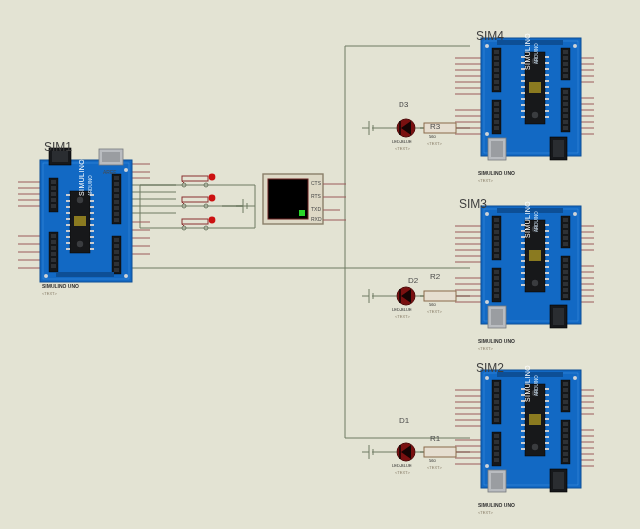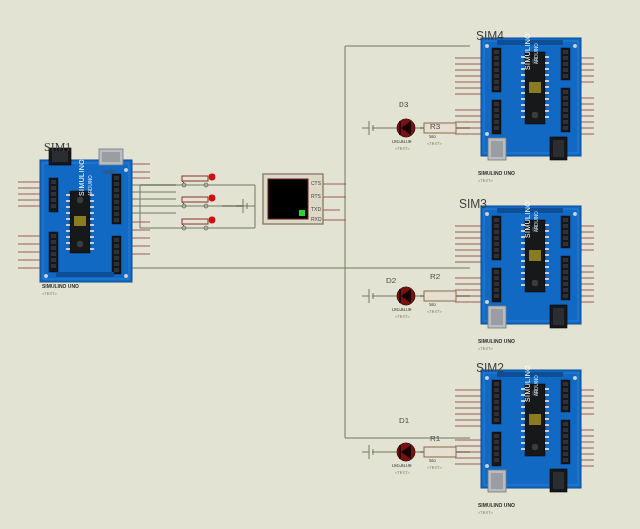--- a/index.html
+++ b/index.html
@@ -442,21 +442,21 @@
       <line x1="400" y1="445" x2="400" y2="459" stroke="#160404" stroke-width="1.6"></line>
       <line x1="397" y1="452" x2="392" y2="452" stroke="#6e7a63" stroke-width="1"></line>
       <line x1="415" y1="452" x2="424" y2="452" stroke="#6e7a63" stroke-width="1"></line>
     </g>
     <g>
       <rect x="424" y="447" width="32" height="10" fill="#e6ded0" stroke="#8a6a4a" stroke-width="1"></rect>
     </g>
   </g>
 </svg>
 
-<div class="lbl simlabel" style="left:44px;top:140px;font-family:Liberation Serif, serif;">SIM1</div>
+<div class="lbl simlabel" style="left:44px;top:140px;">SIM1</div>
 <div class="lbl boardname" style="left:42px;top:283px;">SIMULINO UNO</div>
 <div class="lbl txtph" style="left:42px;top:291px;">&lt;TEXT&gt;</div>
 
 <div class="lbl simlabel" style="left:476px;top:29px;">SIM4</div>
 <div class="lbl boardname" style="left:478px;top:170px;">SIMULINO UNO</div>
 <div class="lbl txtph" style="left:478px;top:178px;">&lt;TEXT&gt;</div>
 
 <div class="lbl simlabel" style="left:459px;top:197px;">SIM3</div>
 <div class="lbl boardname" style="left:478px;top:338px;">SIMULINO UNO</div>
 <div class="lbl txtph" style="left:478px;top:346px;">&lt;TEXT&gt;</div>
@@ -472,21 +472,21 @@
 
 <div class="lbl pinlbl" style="left:103px;top:169px;">AREF</div>
 
 <div class="lbl ref" style="left:399px;top:100px;font-family:Liberation Mono, monospace;">D3</div>
 <div class="lbl val" style="left:392px;top:139px;">LED-BLUE</div>
 <div class="lbl txtph" style="left:395px;top:146px;">&lt;TEXT&gt;</div>
 <div class="lbl ref" style="left:430px;top:110px;margin-top:12px;">R3</div>
 <div class="lbl val" style="left:429px;top:134px;">560</div>
 <div class="lbl txtph" style="left:427px;top:141px;">&lt;TEXT&gt;</div>
 
-<div class="lbl ref" style="left:386px;top:276px;">D2</div>
+<div class="lbl ref" style="left:408px;top:276px;">D2</div>
 <div class="lbl val" style="left:392px;top:307px;">LED-BLUE</div>
 <div class="lbl txtph" style="left:395px;top:314px;">&lt;TEXT&gt;</div>
 <div class="lbl ref" style="left:430px;top:272px;">R2</div>
 <div class="lbl val" style="left:429px;top:302px;">560</div>
 <div class="lbl txtph" style="left:427px;top:309px;">&lt;TEXT&gt;</div>
 
 <div class="lbl ref" style="left:399px;top:416px;">D1</div>
 <div class="lbl val" style="left:392px;top:463px;">LED-BLUE</div>
 <div class="lbl txtph" style="left:395px;top:470px;">&lt;TEXT&gt;</div>
 <div class="lbl ref" style="left:430px;top:434px;text-align:center;">R1</div>

